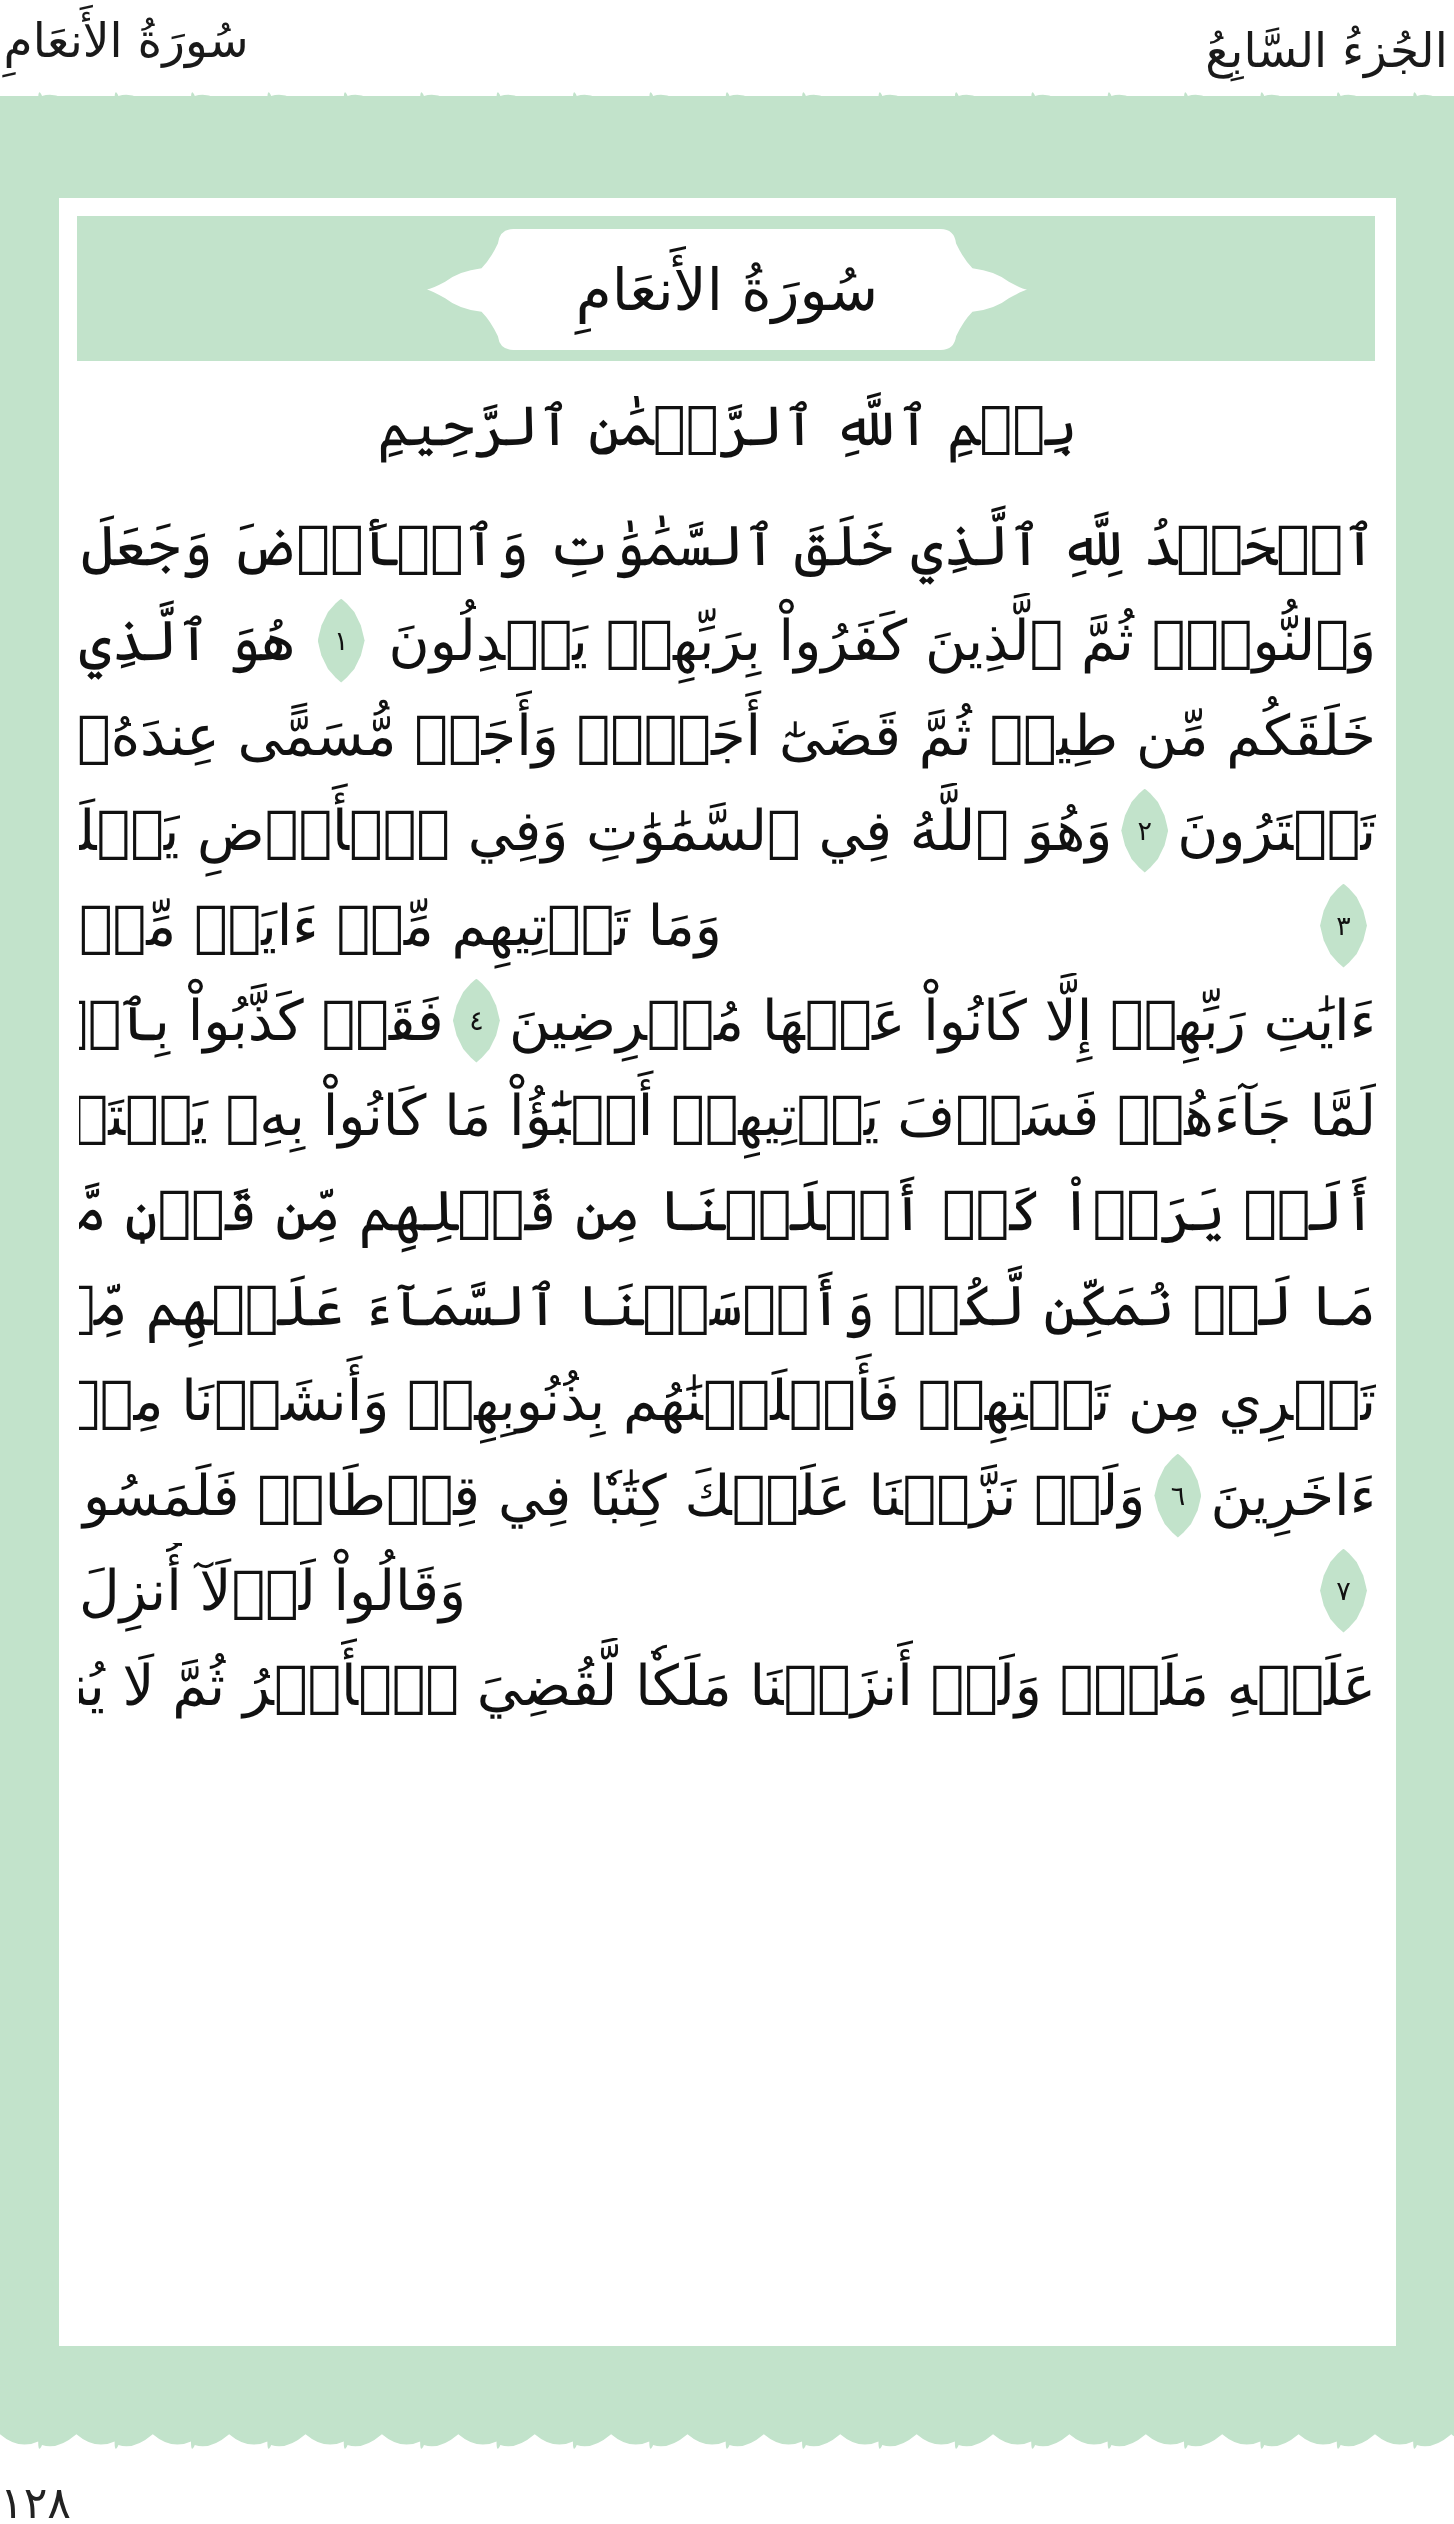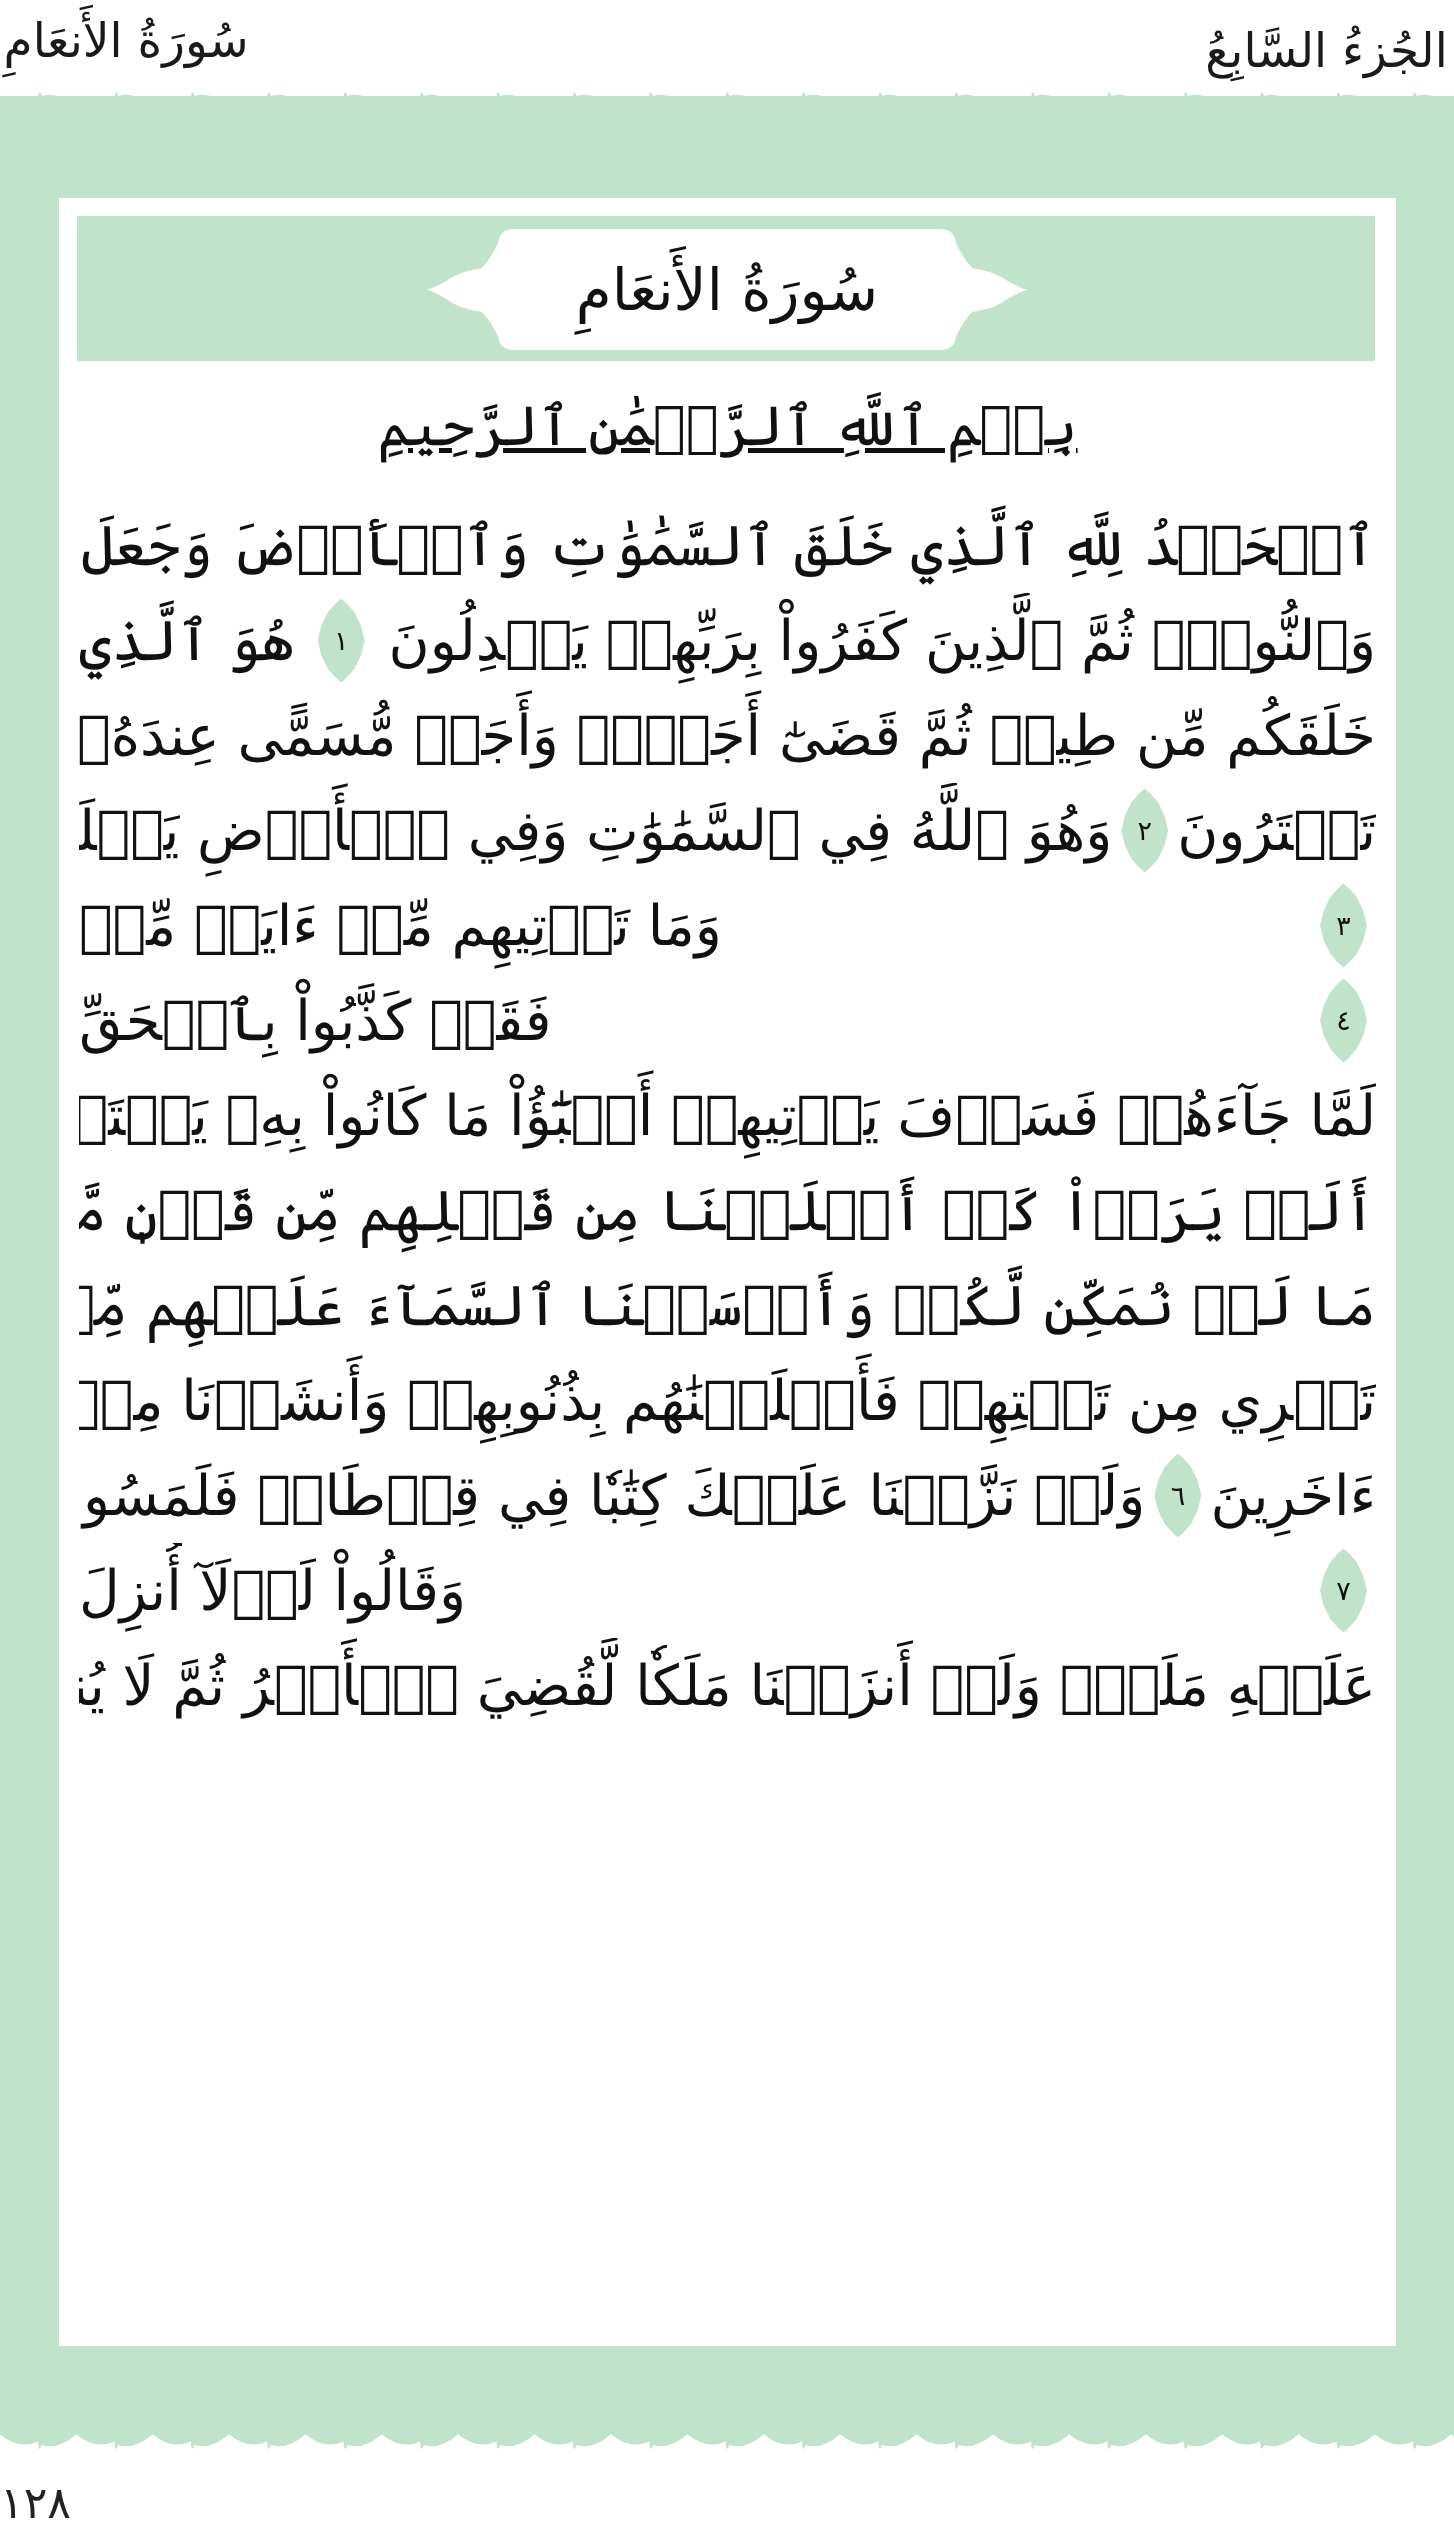--- a/index.html
+++ b/index.html
@@ -42,21 +42,21 @@
   }
   .surah-title {
     position: absolute; left: 0; top: 0; width: 600px; height: 125px;
     display: flex; align-items: center; justify-content: center;
     direction: rtl; font-size: 58px; color: #111; font-family: "DejaVu Serif", serif;
   }
 
   .bismillah {
     position: absolute; left: 0; top: 173px; width: 1337px; height: 109px;
     display: flex; align-items: center; justify-content: center;
-    direction: rtl; font-size: 55px; color: #111; font-family: "DejaVu Serif", serif; text-decoration: underline;
+    direction: rtl; font-size: 55px; color: #111; font-family: "DejaVu Serif", serif;
   }
 
   .text-block {
     position: absolute; left: 20px; top: 300px; width: 1297px;
     direction: rtl;
   }
   .line {
     height: 95px; display: flex; align-items: center;
     justify-content: space-between; direction: rtl;
     font-family: "DejaVu Serif", serif; font-size: 56px; color: #111;
@@ -122,20 +122,21 @@
       <div class="line">
         <span class="seg">تَمۡتَرُونَ</span>
         <span class="ayah-marker">٢</span>
         <span class="seg">وَهُوَ ٱللَّهُ فِي ٱلسَّمَٰوَٰتِ وَفِي ٱلۡأَرۡضِ يَعۡلَمُ سِرَّكُمۡ</span>
       </div>
       <div class="line">
         <span class="ayah-marker">٣</span>
         <span class="seg">وَمَا تَأۡتِيهِم مِّنۡ ءَايَةٖ مِّنۡ</span>
       </div>
       <div class="line">
+        <span class="seg">ءَايَٰتِ رَبِّهِمۡ إِلَّا كَانُواْ عَنۡهَا مُعۡرِضِينَ</span>
         <span class="ayah-marker">٤</span>
         <span class="seg">فَقَدۡ كَذَّبُواْ بِٱلۡحَقِّ</span>
       </div>
       <div class="line">
         <span class="seg">لَمَّا جَآءَهُمۡ فَسَوۡفَ يَأۡتِيهِمۡ أَنۢبَٰٓؤُاْ مَا كَانُواْ بِهِۦ يَسۡتَهۡزِءُونَ</span>
       </div>
       <div class="line">
         <span class="seg">أَلَمۡ يَرَوۡاْ كَمۡ أَهۡلَكۡنَا مِن قَبۡلِهِم مِّن قَرۡنٖ مَّكَّنَّٰهُمۡ فِي ٱلۡأَرۡضِ</span>
       </div>
       <div class="line">

